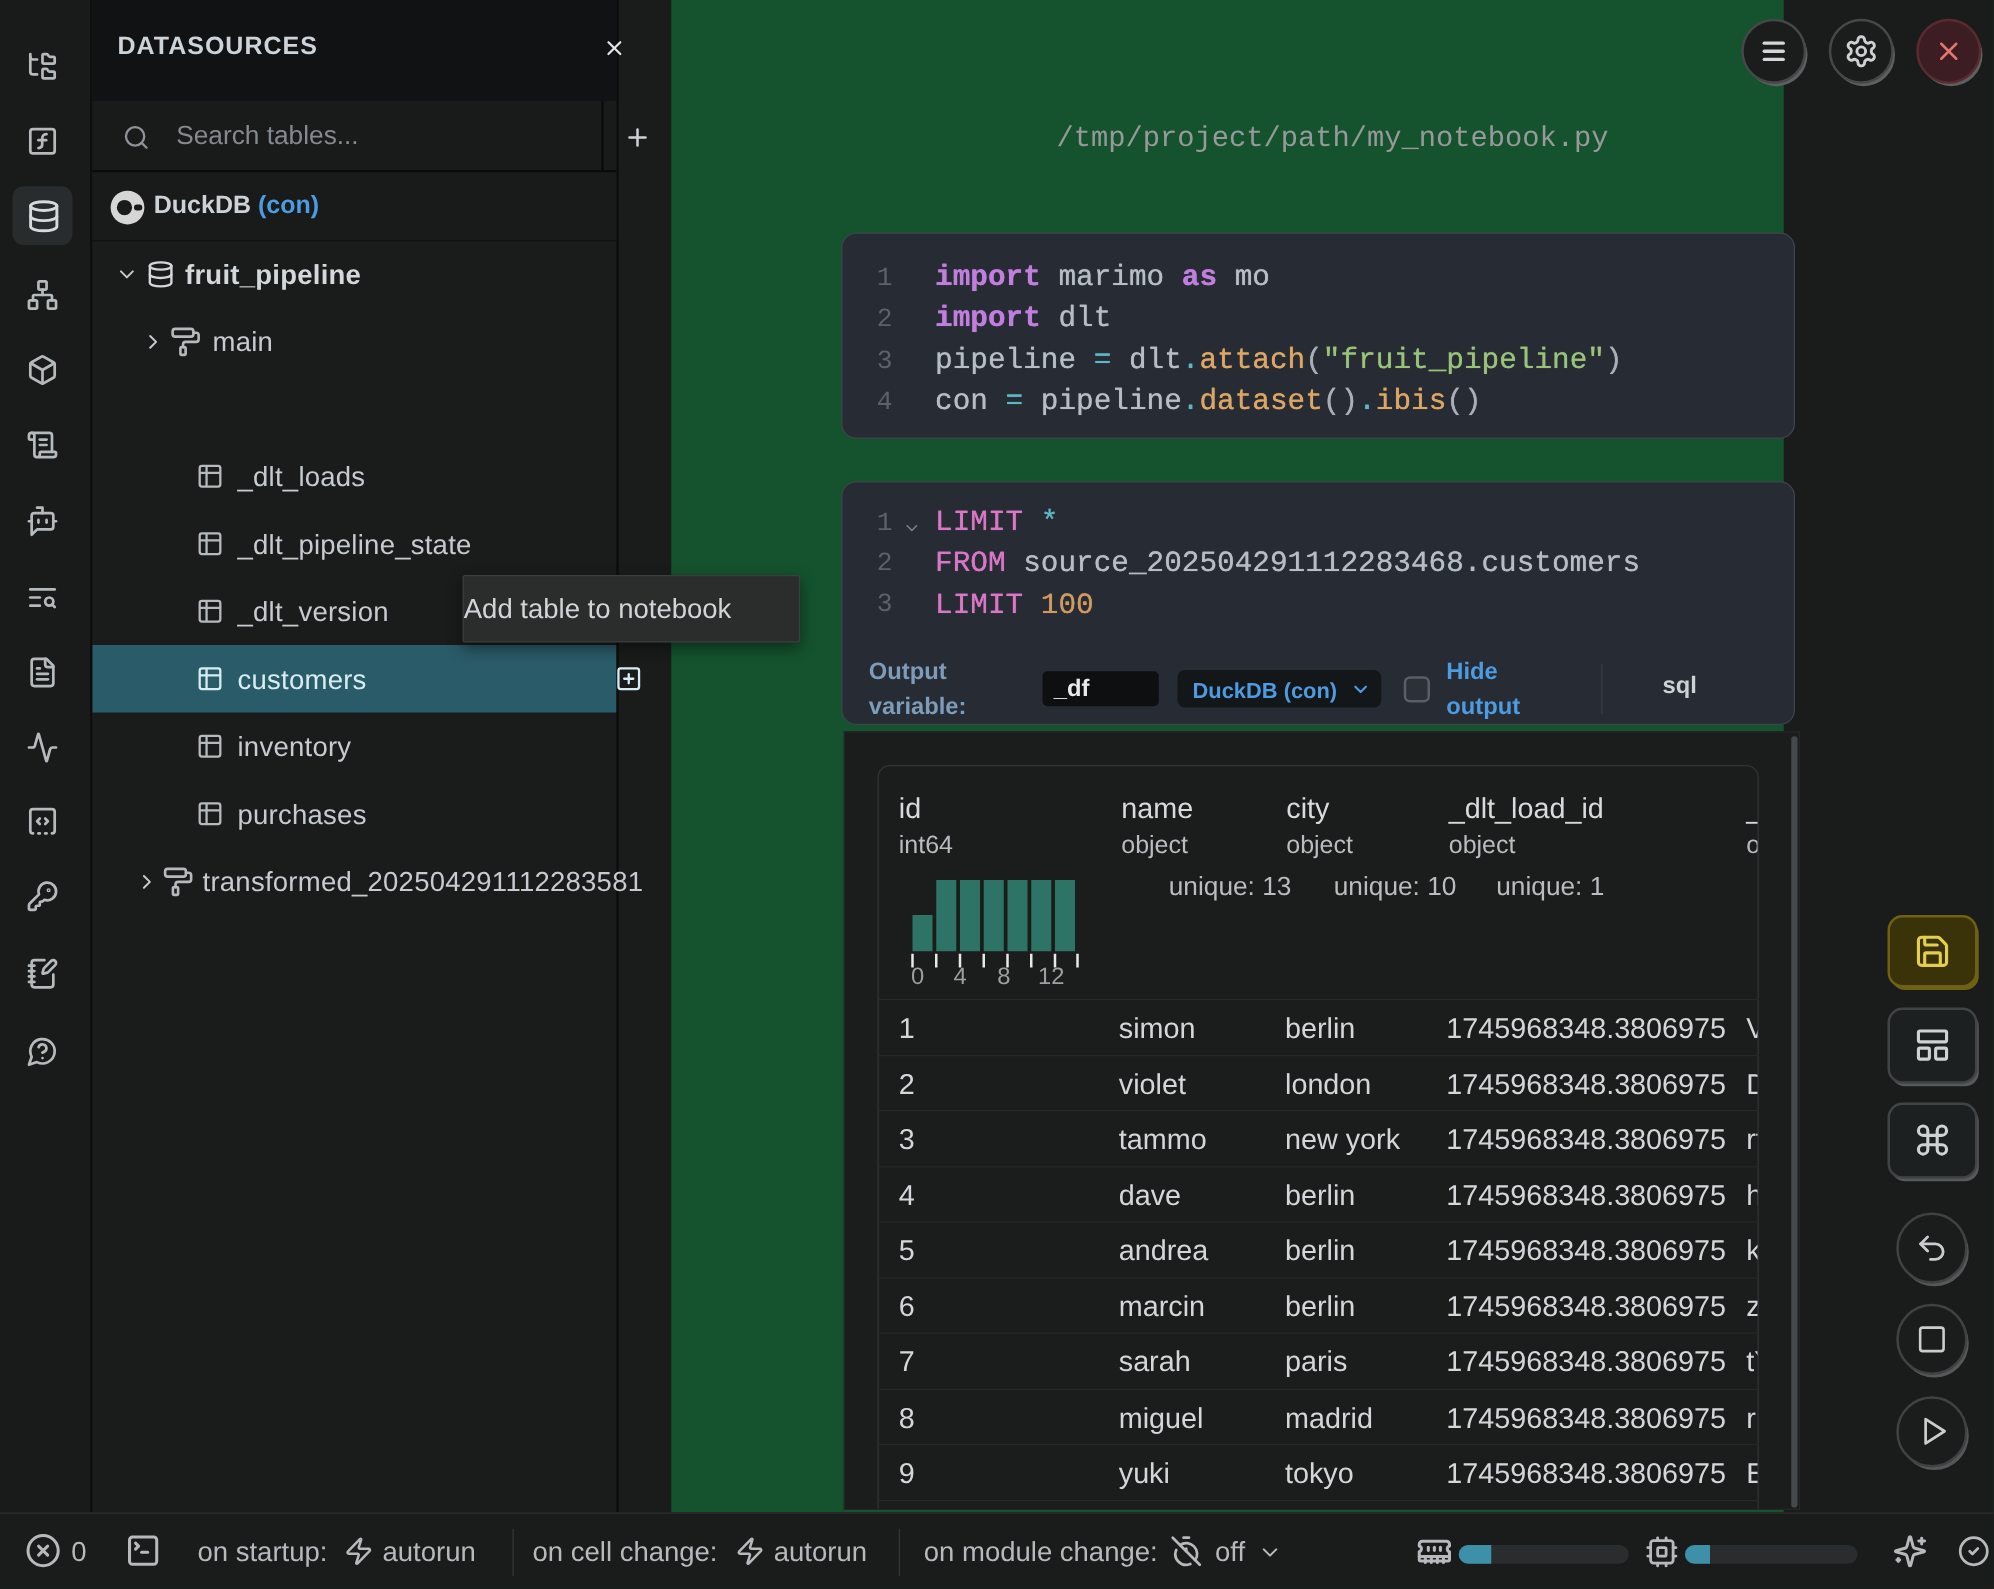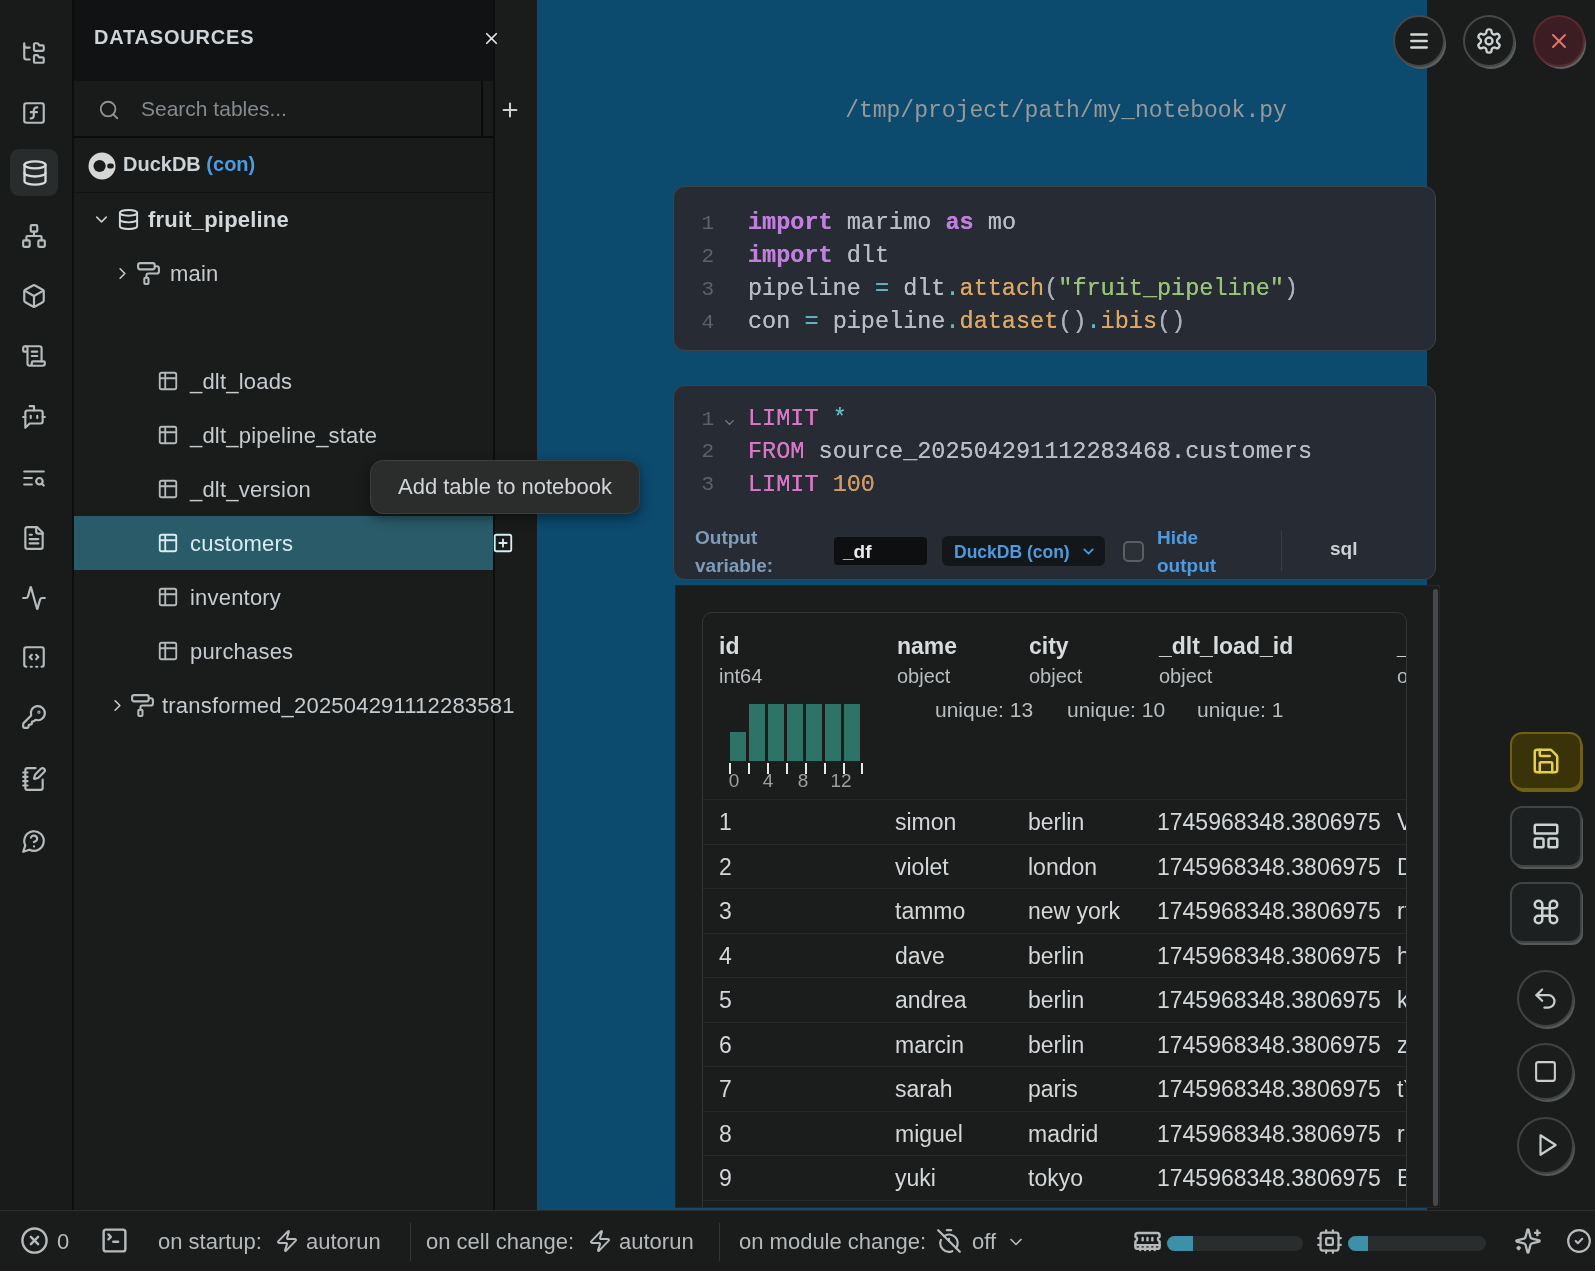--- a/index.html
+++ b/index.html
@@ -17,42 +17,42 @@
   #phead .t { position:absolute; left:20px; top:26px; font-size:20px; font-weight:bold; letter-spacing:.8px; color:#ccd3d9; }
   #psearch { position:absolute; left:0; top:81px; width:100%; height:57px; background:#191b1b; border-bottom:2px solid #0a0b0b; }
   #psearch .ph { position:absolute; left:67px; top:16px; font-size:21px; color:#848a8e; }
   #psearch .vd { position:absolute; left:407px; top:0; width:2px; height:55px; background:#0a0b0b; }
   #duckrow { position:absolute; left:0; top:138px; width:100%; height:55px; background:#191b1b; border-bottom:1px solid #111313; }
   .trow { position:absolute; left:0; width:100%; height:54px; font-size:22px; letter-spacing:.2px; color:#c6cbcf; }
   .trow .txt { position:absolute; top:15px; }
   .trow.sel { background:#295b68; color:#d8edf3; }
   .bold { font-weight:bold; color:#d3d8db; }
   
-  #tooltip { position:absolute; left:370px; top:460px; width:270px; height:54px; background:#2b2d2d; border:1px solid #3d3f3f; border-radius:13px; box-shadow:0 4px 12px rgba(0,0,0,.45); z-index:20; text-align:center; line-height:52px; font-size:22px; color:#d2d5d7; }
-  
-  #main { position:absolute; left:537px; top:0; width:890px; height:1210px; background:#0c4a6e; }
+  #tooltip { position:absolute; left:370px; top:460px; width:270px; height:54px; background:#2b2d2d; border:1px solid #3d3f3f; border-radius:2px; box-shadow:0 4px 12px rgba(0,0,0,.45); z-index:20; text-align:left; line-height:52px; font-size:22px; color:#d2d5d7; }
+  
+  #main { position:absolute; left:537px; top:0; width:890px; height:1210px; background:#14532d; }
   #fpath { position:absolute; left:0; top:98px; width:1058px; text-align:center; font-family:"Liberation Mono", monospace; font-size:23px; color:#97999b; }
   .cell { position:absolute; left:136px; width:763px; background:#272b33; border:1px solid #3e444c; border-radius:12px; }
   .codeline { position:absolute; font-family:"Liberation Mono", monospace; font-size:23.5px; white-space:pre; color:#b6bdc7; text-shadow:0 0 0.6px currentColor; }
   .lnum { position:absolute; width:30px; text-align:right; font-family:"Liberation Mono", monospace; font-size:21px; color:#5b6269; }
   .kw { color:#c07fdd; font-weight:bold; }
   .skw { color:#d877c6; }
   .op { color:#5fb6c5; }
   .fn { color:#dca765; }
   .str { color:#98c379; }
   .num { color:#cf9a62; }
   .pr { color:#a8afb9; }
   
   .cbtn { position:absolute; width:52px; height:52px; border-radius:50%; background:#1b1d1d; border:2px solid #454848; box-shadow:2px 3px 0 -1px #5c6060; }
   
   .sqbtn { position:absolute; left:1510px; width:72px; background:#1d2020; border:2px solid #404444; border-radius:12px; box-shadow:2px 3px 0 -1px #565a5a; }
   
   #outarea { position:absolute; left:138px; top:585px; width:765px; height:623px; background:#1b1d1d; border:1px solid #242627; overflow:hidden; }
   #tblwrap { position:absolute; left:26px; top:26px; width:705px; height:610px; border:1px solid #313538; border-radius:10px; overflow:hidden; background:#1b1d1d; }
-  .th { position:absolute; font-weight:bold; font-size:23px; color:#d8dbdd; white-space:nowrap; }
+  .th { position:absolute; font-weight:normal; font-size:23px; color:#d8dbdd; white-space:nowrap; }
   .tt { position:absolute; font-size:20px; color:#b9bdbf; white-space:nowrap; }
   .tu { position:absolute; font-size:21px; color:#b9bdbf; white-space:nowrap;margin-left:38px; }
   .row { position:absolute; left:0; width:705px; height:45px; border-top:1px solid #262929; font-size:23px; color:#d4d7d9; white-space:nowrap; }
   .row div { position:absolute; top:9px; }
   #vsb { position:absolute; left:757px; top:3px; width:5px; height:617px; border-radius:3px; background:#46494b; }
   
   #sbar { position:absolute; left:0; top:1210px; width:1595px; height:61px; background:#1a1c1c; border-top:1px solid #2c2e2e; font-size:22px; color:#b6babc; }
   #sbar .it { position:absolute; top:18px; }
   #sbar .dv { position:absolute; top:12px; width:1px; height:38px; background:#333536; }
   .slider { position:absolute; top:25px; height:15px; border-radius:8px; background:#2a2d2e; }

